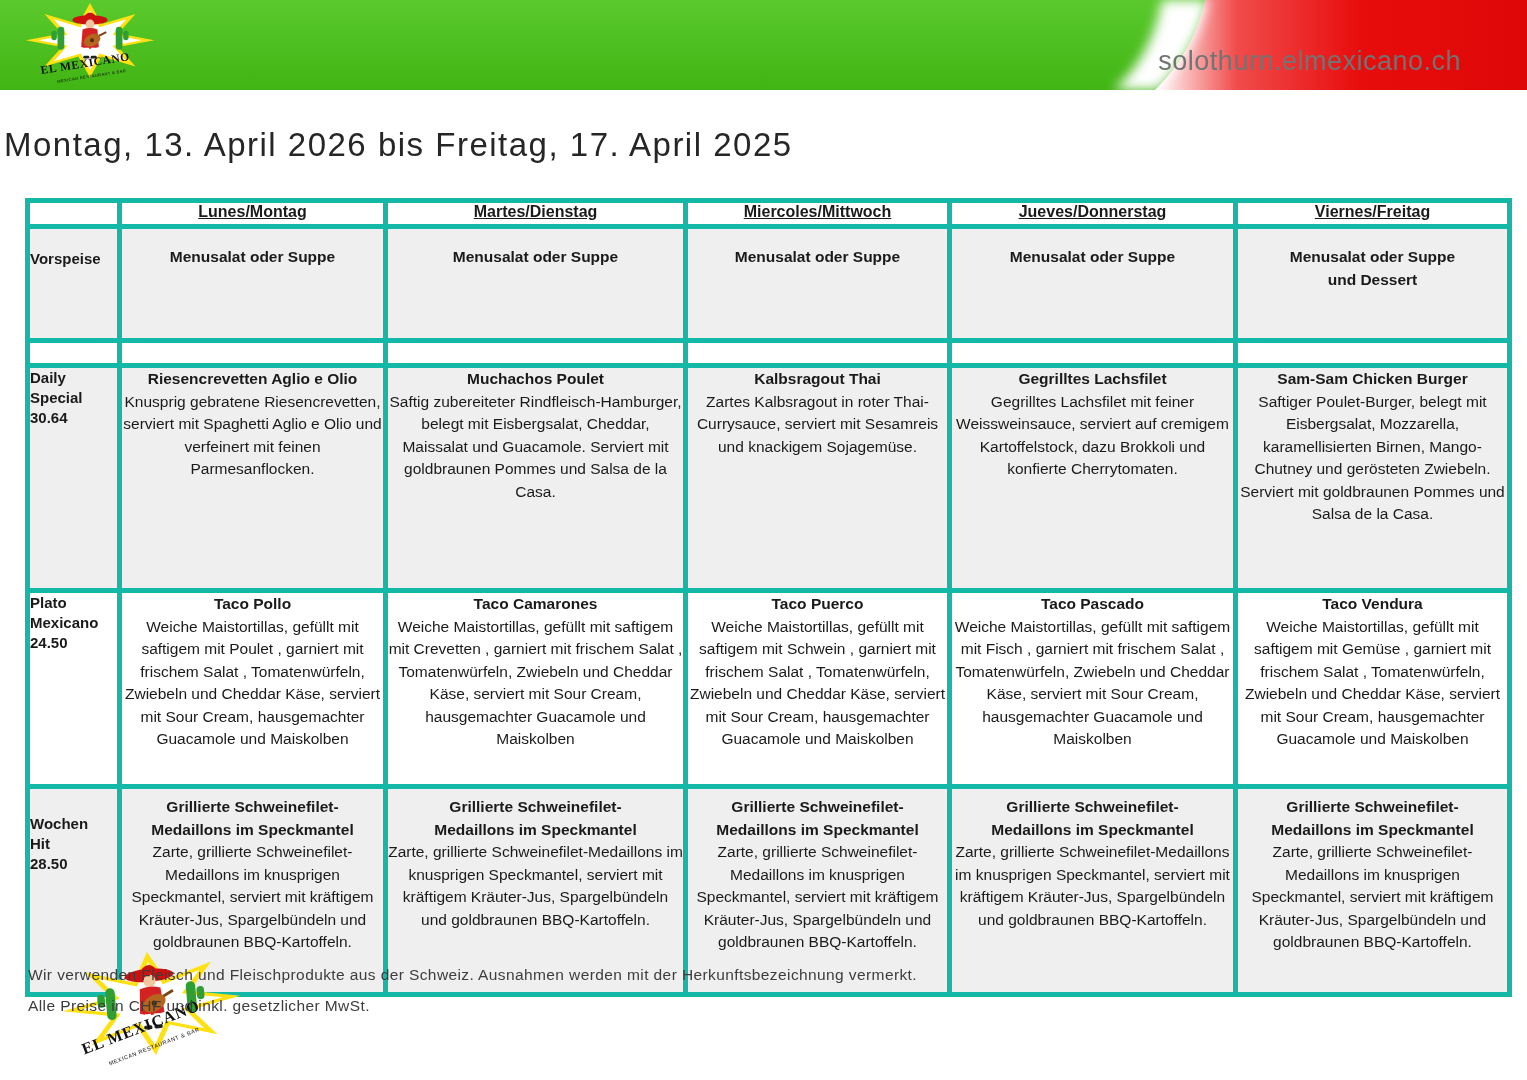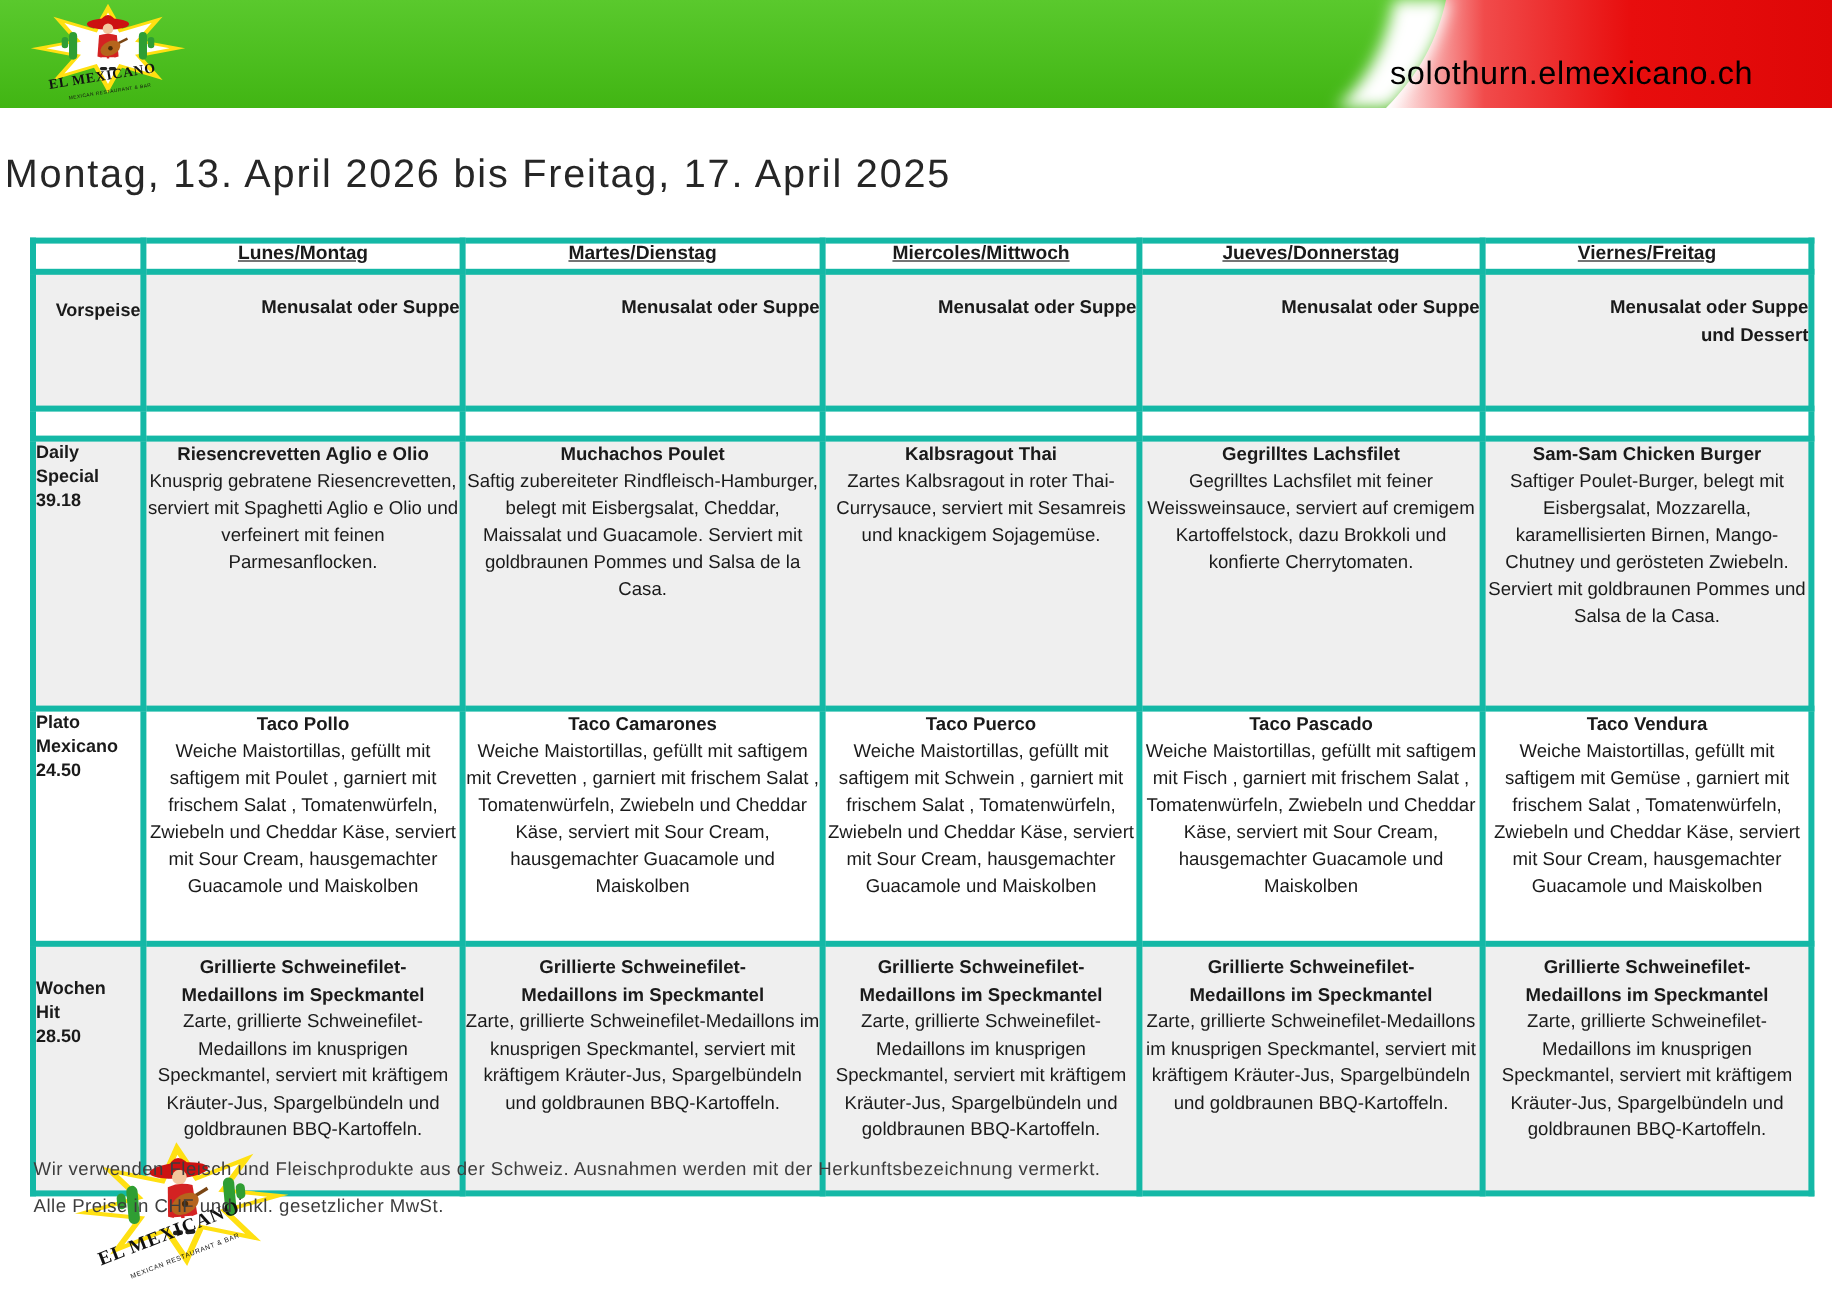--- a/index.html
+++ b/index.html
@@ -9,21 +9,21 @@
   }
 
   
   .banner { position:absolute; left:0; top:0; width:1527px; height:90px; }
   .banner-bg { position:absolute; left:0; top:0; width:100%; height:100%; display:block; }
   .banner-title {
     position:absolute; left:207px; top:17px; font-size:50px; letter-spacing:1px;
     color:#0d0d0d; font-weight:400; white-space:nowrap;
   }
   .banner-site {
-    position:absolute; right:66px; top:46px; font-size:27px; color:#000000;
+    position:absolute; right:66px; top:46px; font-size:27px; color:#737373;
     letter-spacing:.5px; white-space:nowrap;
   }
   .logo-box { position:absolute; }
   .logo-box svg { width:100%; height:100%; display:block; }
   .logo-header { left:14px; top:1px; width:152px; height:88px; }
   .logo-footer { left:58px; top:942px; width:188px; height:136px; transform:rotate(-5deg); }
 
   
   .date-line {
     position:absolute; top:126px; left:4px; width:100%; 
@@ -41,21 +41,21 @@
     font-size:16px; font-weight:bold; text-decoration:underline;
     padding:3px 0 2px 0; text-align:center; height:21px;
   }
   td.rowlabel {
     font-weight:bold; font-size:15px; text-align:left;
     padding:14px 4px 0 11px; white-space:pre-line; line-height:20px;
   }
   td.dish { text-align:center; padding:13px 3px 0 3px; line-height:22.5px; }
   .dish-title { font-weight:bold; white-space:pre-line; }
   .dish-desc  { white-space:pre-line; }
-  tr.row-vorspeise td { height:89px;text-align:right; }
+  tr.row-vorspeise td { height:89px; }
   tr.row-vorspeise td.rowlabel { padding-top:20px; }
   tr.row-vorspeise td.dish { padding-top:17px; }
   tr.spacer td { height:20px; }
   tr.row-daily td  { height:220px; }
   tr.row-plato td  { height:191px; }
   tr.row-wochen td { height:178px; }
   tr.row-wochen td.dish { padding-top:7px; }
   tr.row-wochen td.rowlabel { padding-top:25px; }
 
   
@@ -169,21 +169,21 @@
       <td></td>
       <td></td>
       <td></td>
       <td></td>
       <td></td>
     </tr>
 
     <tr class="gray row-daily">
       <td class="rowlabel">Daily
 Special
-39.18</td>
+30.64</td>
       <td class="dish">
         <div class="dish-title">Riesencrevetten Aglio e Olio</div>
         <div class="dish-desc">Knusprig gebratene Riesencrevetten, serviert mit Spaghetti Aglio e Olio und verfeinert mit feinen Parmesanflocken.</div>
       </td>
       <td class="dish">
         <div class="dish-title">Muchachos Poulet</div>
         <div class="dish-desc">Saftig zubereiteter Rindfleisch-Hamburger, belegt mit Eisbergsalat, Cheddar, Maissalat und Guacamole. Serviert mit goldbraunen Pommes und Salsa de la Casa.</div>
       </td>
       <td class="dish">
         <div class="dish-title">Kalbsragout Thai</div>

